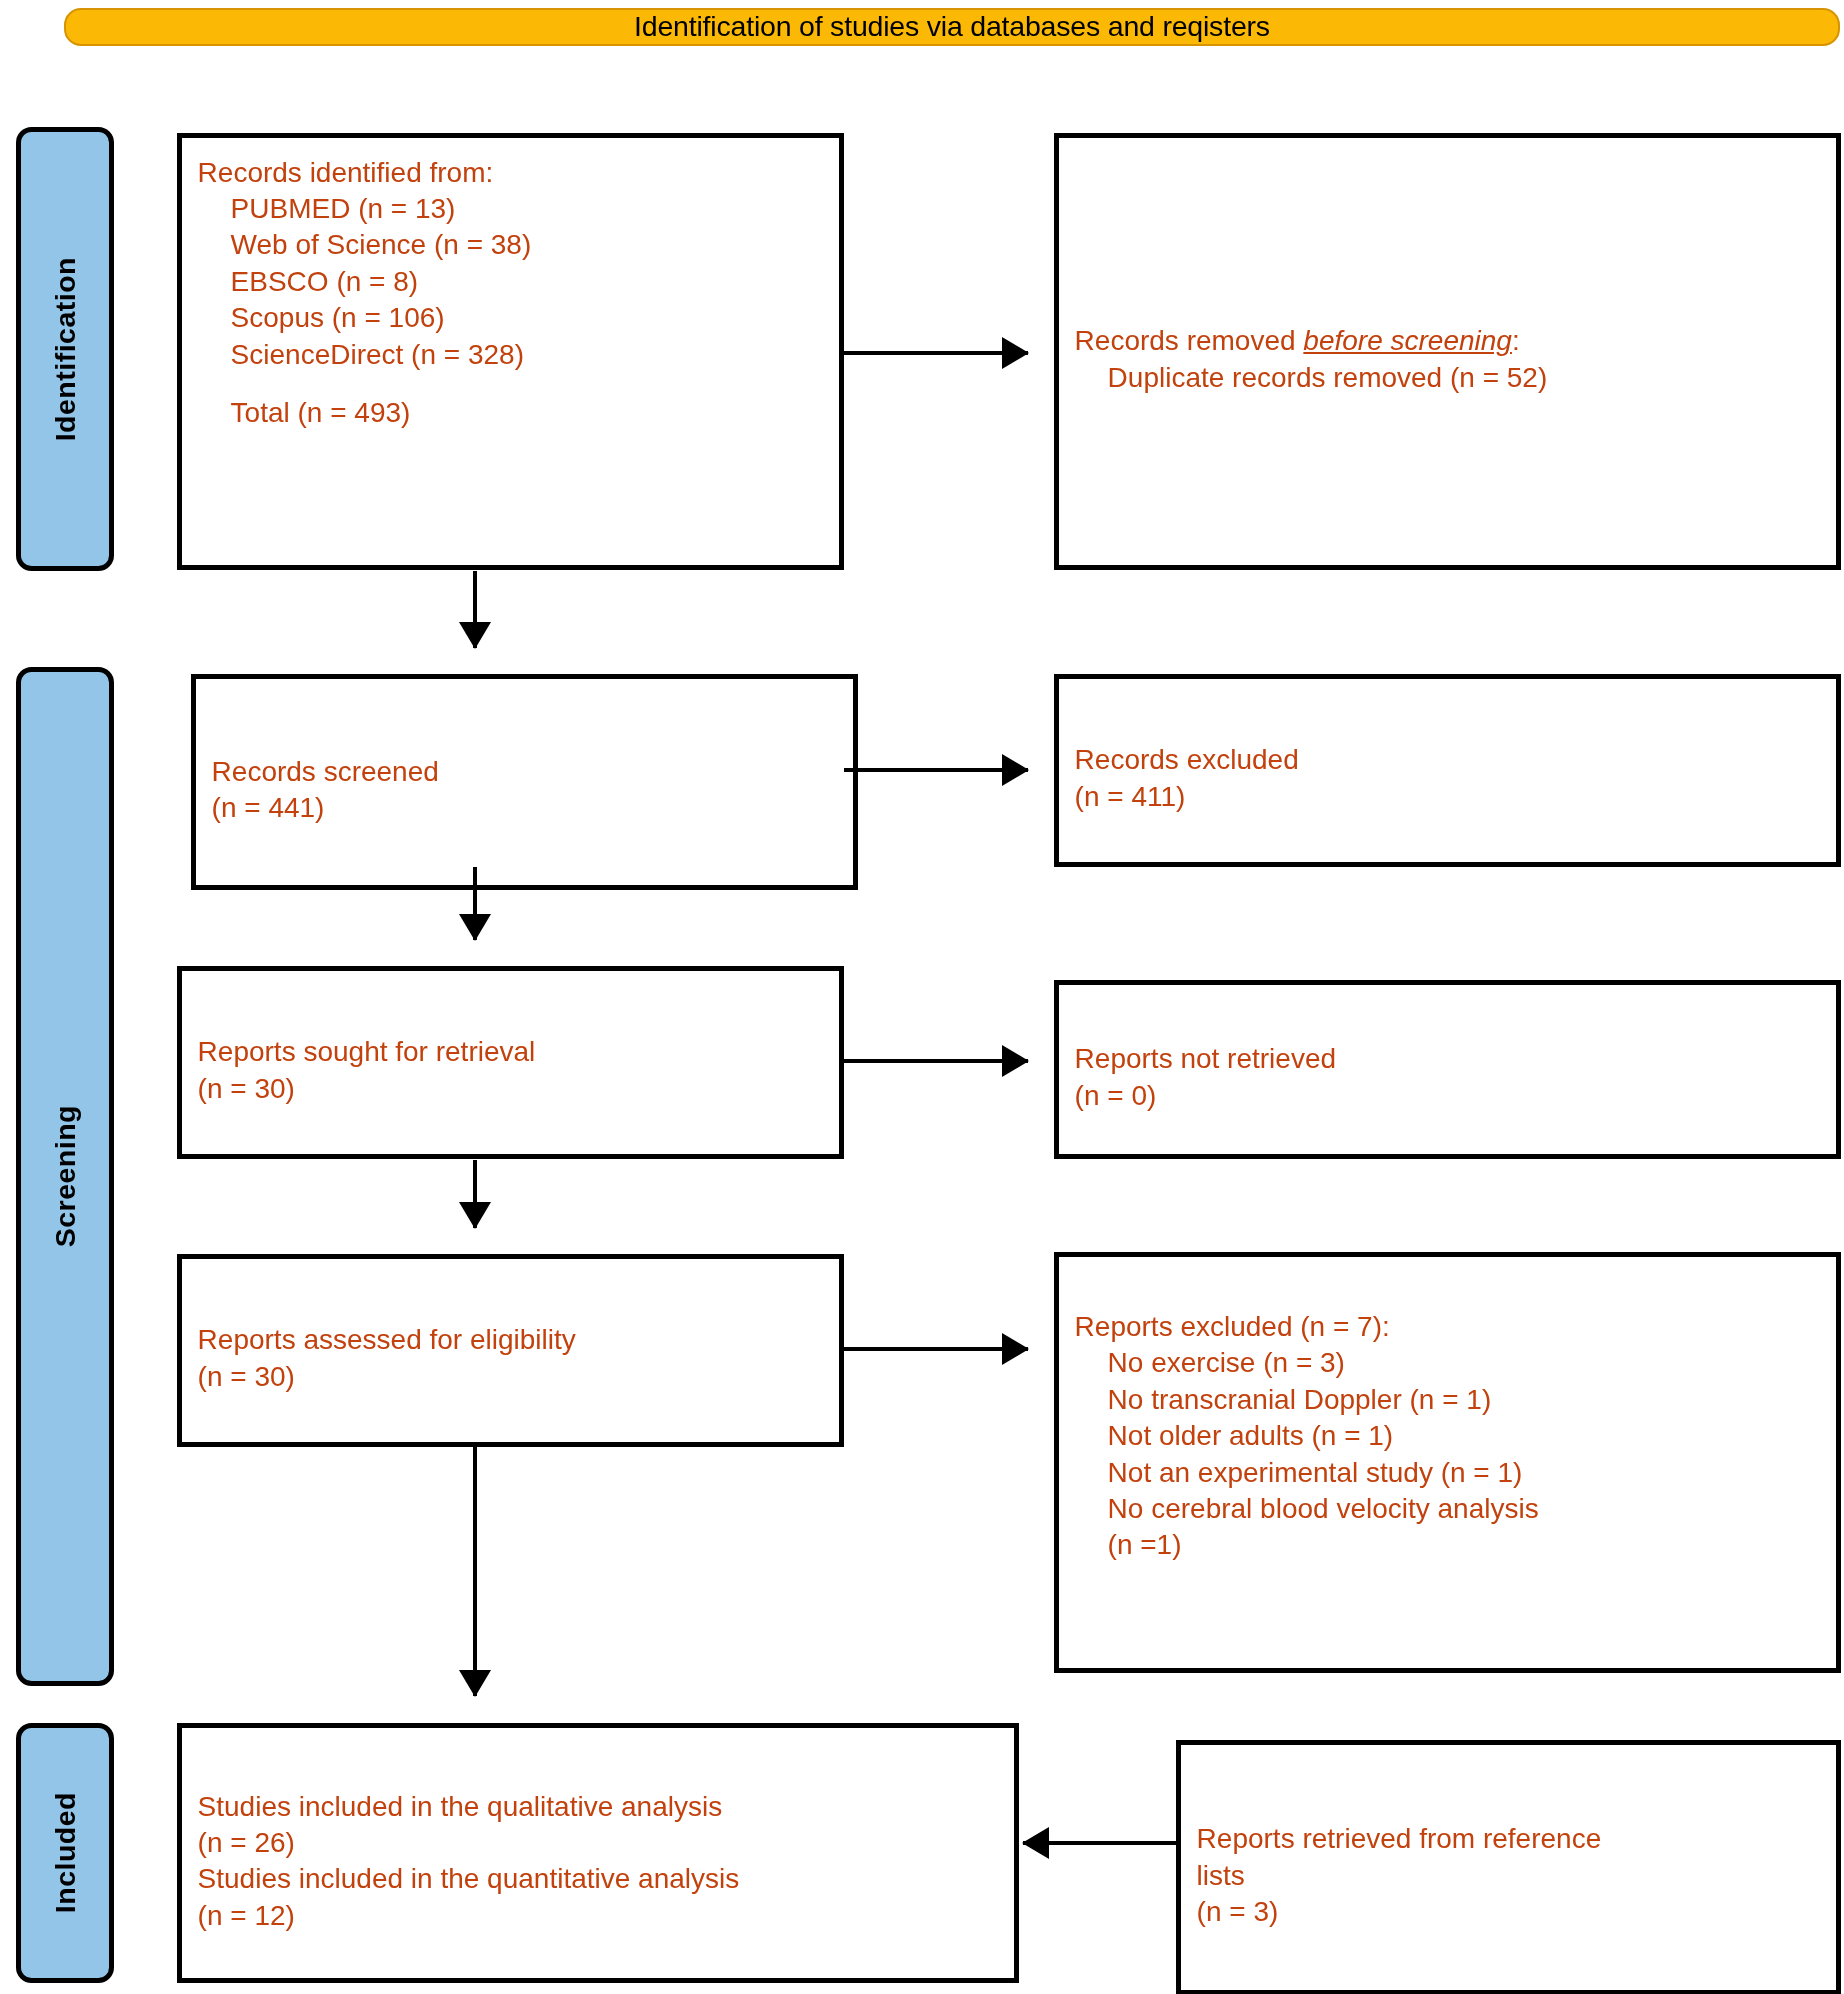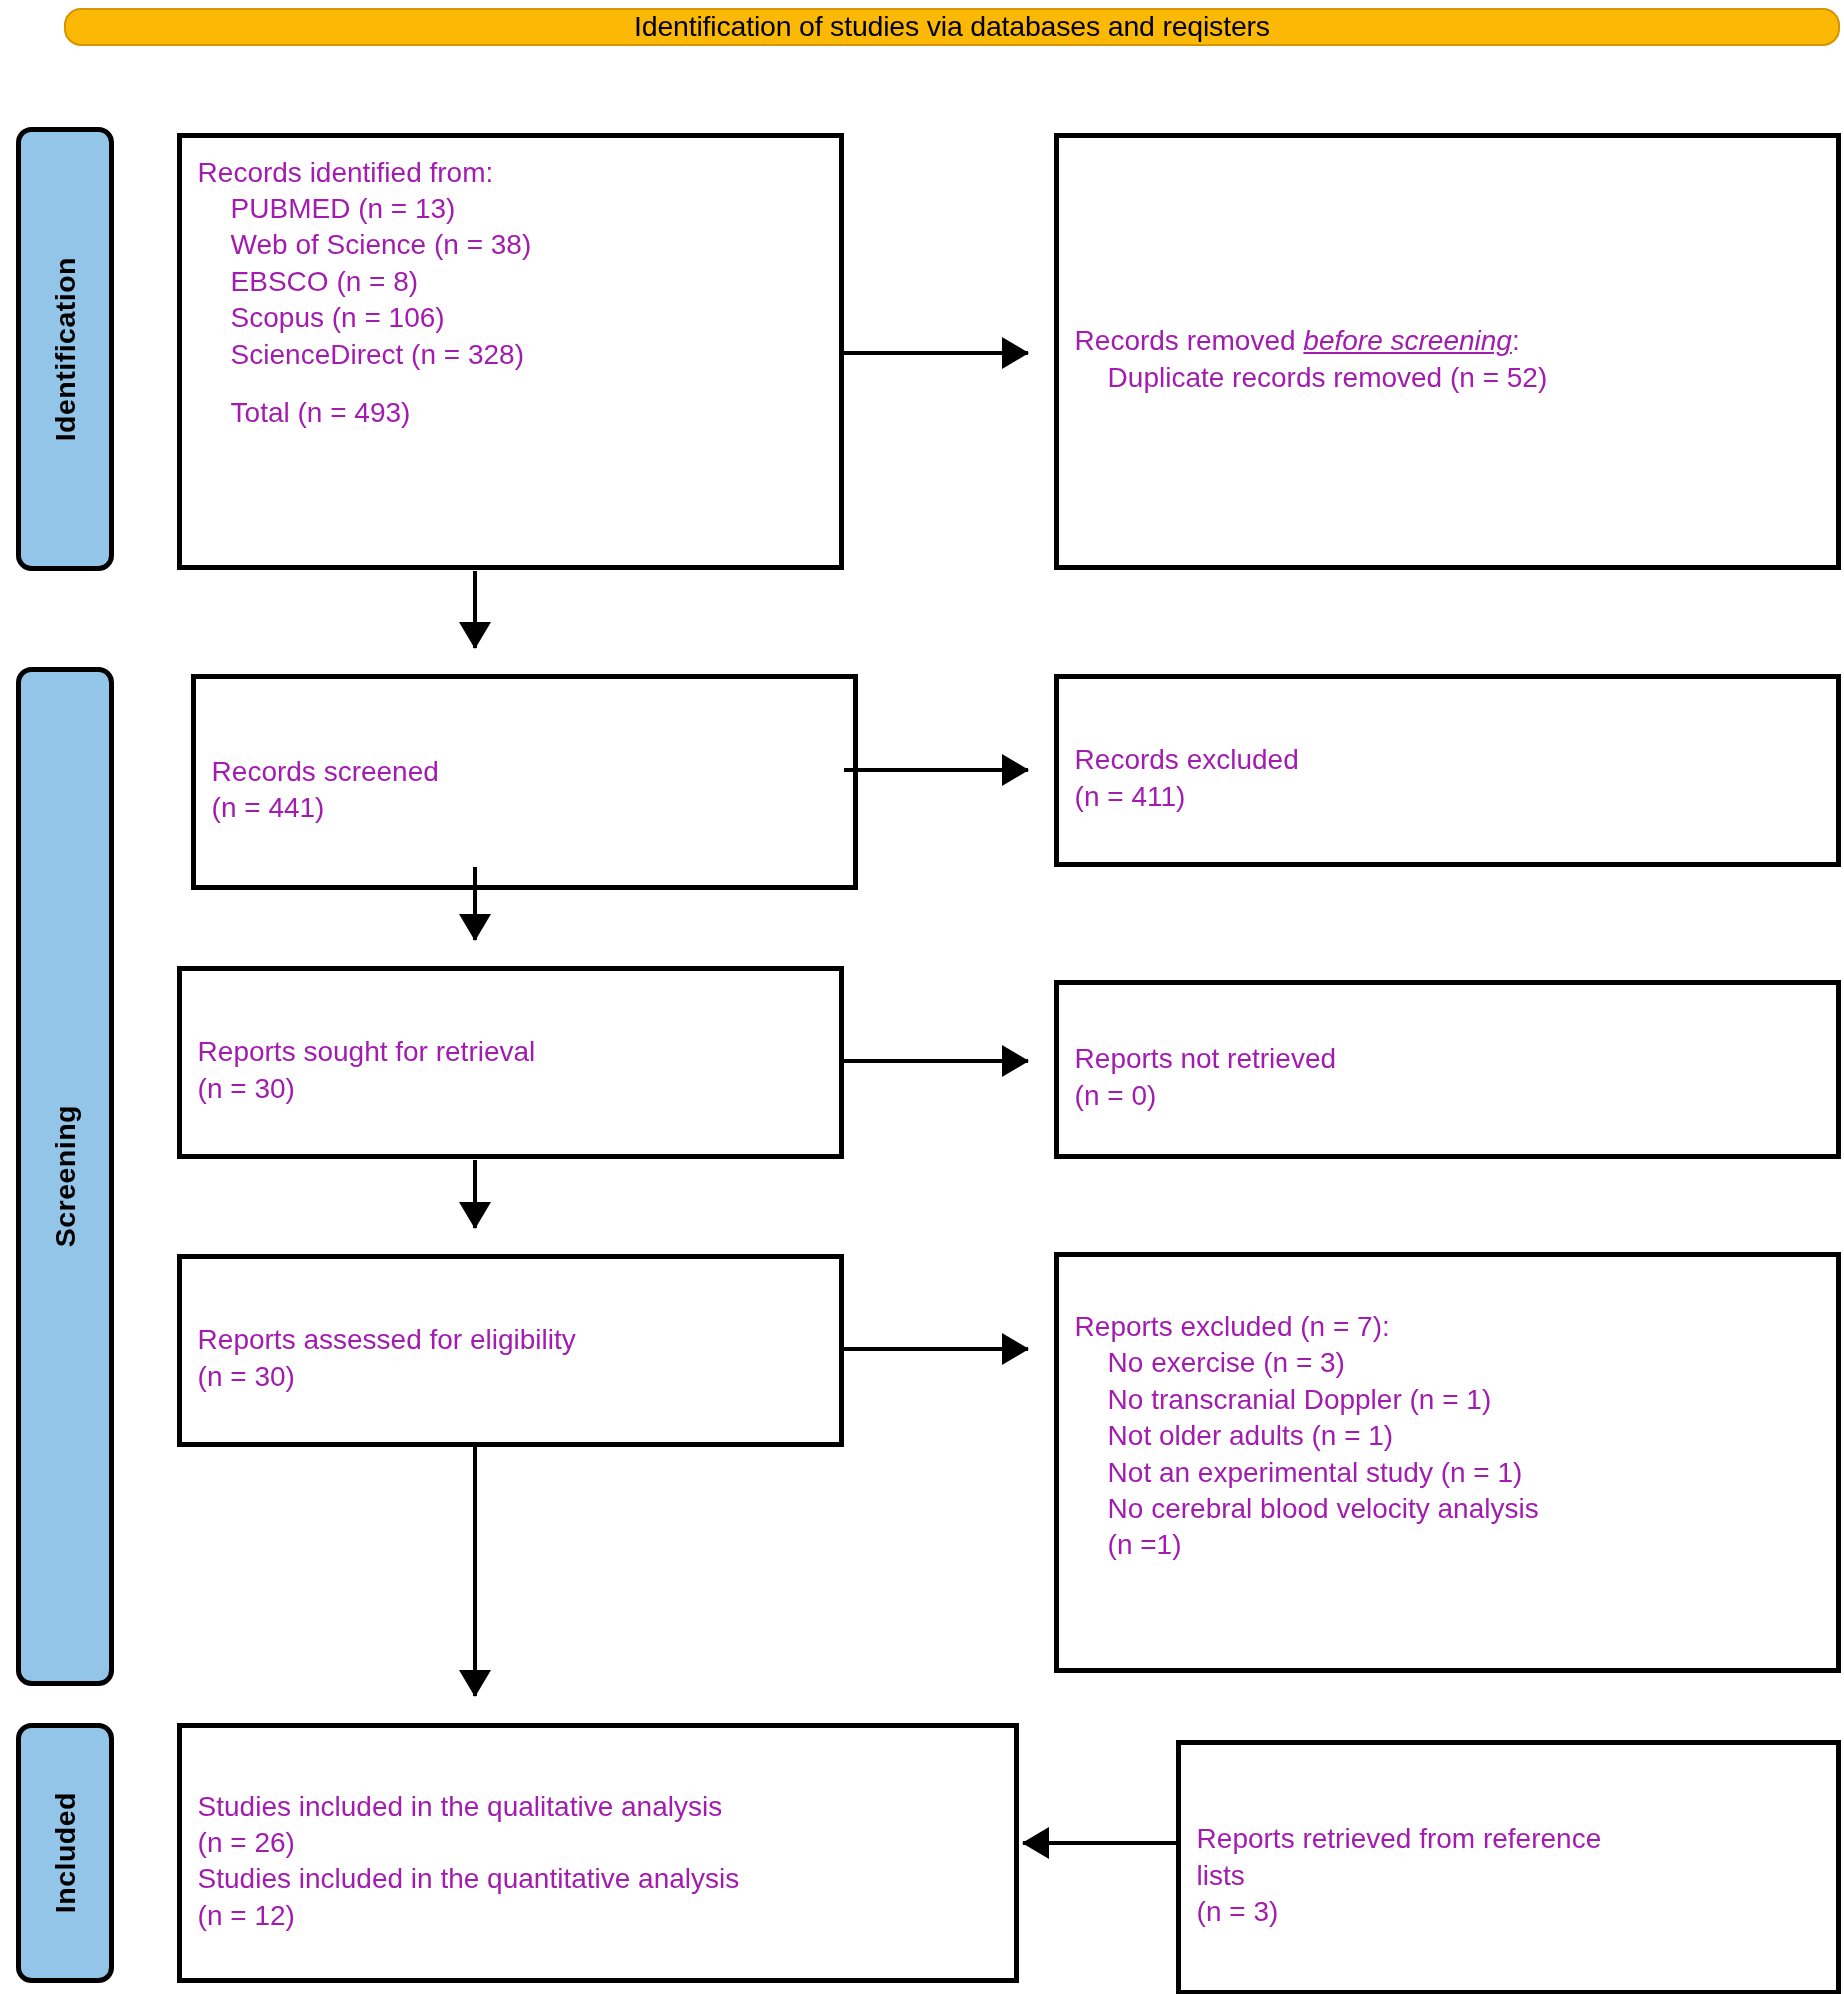--- a/index.html
+++ b/index.html
@@ -60,21 +60,21 @@
     position:absolute;
     background:#ffffff;
     border:5px solid #000000;
     box-sizing:border-box;
     overflow:hidden;
   }
   .box-inner{
     padding:16.6px 15.6px;
     font-size:28px;
     line-height:1.30;
-    color:#a21caf;
+    color:#c2410c;
   }
   .box-inner.vcenter{
     height:100%;
     display:flex; flex-direction:column; justify-content:center;
     padding:8.3px 15.6px;
   }
   .ln{ white-space:nowrap; }
   .indent{ padding-left:33px; }
   .spacer{ height:22px; }
   .ital{ font-style:italic;text-decoration:underline; }

